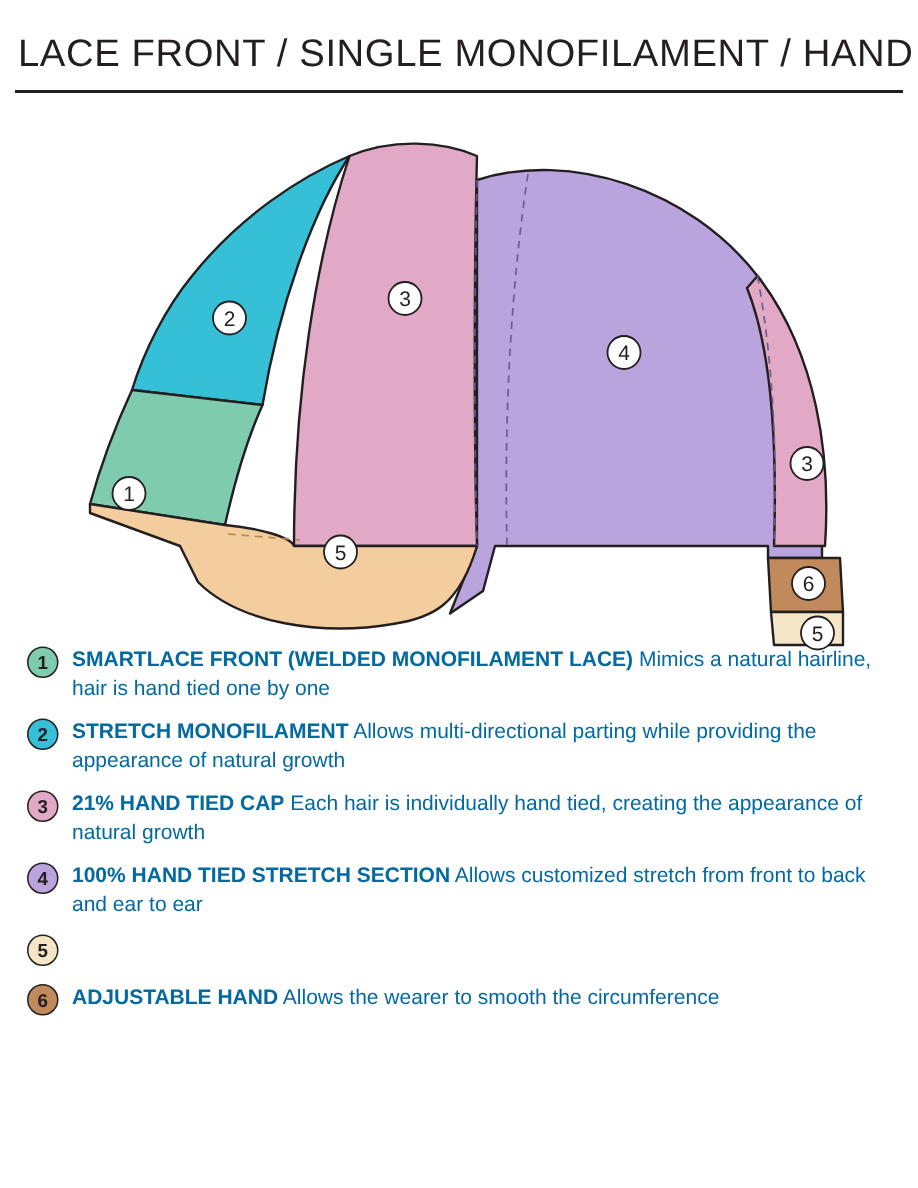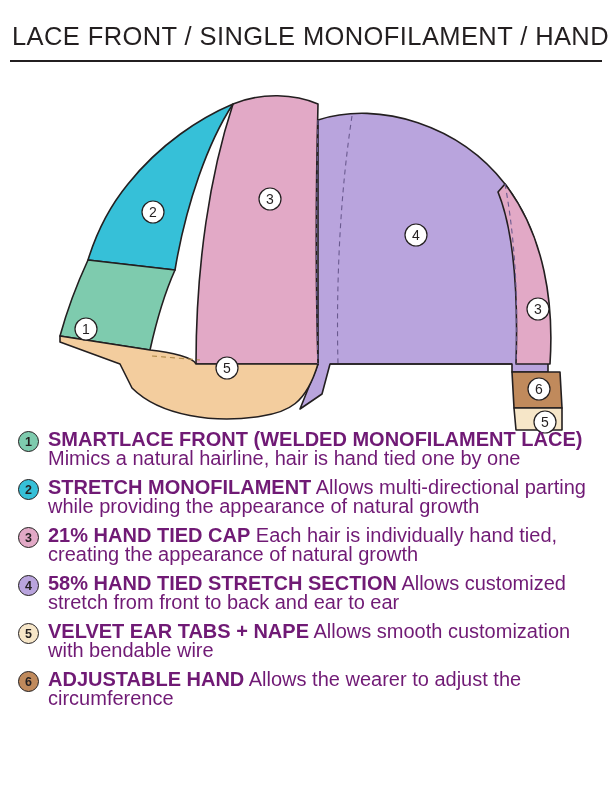--- a/index.html
+++ b/index.html
@@ -74,23 +74,23 @@
     font-size: 12.5px;
     font-weight: bold;
     line-height: 20px;
     text-align: center;
     margin-top: 1px;
     margin-right: 9px;
     box-sizing: border-box;
   }
   .legend-text {
     flex: 1 1 auto;
-    font-size: 20px;
+    font-size: 14px;
     line-height: 18.5px;
-    color: #701a75;
+    color: #0369a1;
   }
   .legend-text b {
     font-weight: bold;
   }
   .legend-text .desc {
     font-weight: normal;
   }
   
   .numcircle {
     fill: #ffffff;
@@ -202,33 +202,30 @@
     <div class="legend-row">
       <div class="badge" style="background:#e2a9c6">3</div>
       <div class="legend-text">
         <b>21% HAND TIED CAP</b><span class="desc"> Each hair is individually hand tied, creating the appearance of natural growth</span>
       </div>
     </div>
 
     <div class="legend-row">
       <div class="badge" style="background:#b9a4dd">4</div>
       <div class="legend-text">
-        <b>58% HAND TIED STRETCH SECTION</b><span class="desc"> Allows customized stretch from front to back and ear to ear</span>
+        <b>100% HAND TIED STRETCH SECTION</b><span class="desc"> Allows customized stretch from front to back and ear to ear</span>
       </div>
     </div>
 
     <div class="legend-row">
       <div class="badge" style="background:#f6e6c8">5</div>
-      <div class="legend-text">
-        <b>VELVET EAR TABS + NAPE</b><span class="desc"> Allows smooth customization with bendable wire</span>
-      </div>
     </div>
 
     <div class="legend-row">
       <div class="badge" style="background:#c08a5c">6</div>
       <div class="legend-text">
-        <b>ADJUSTABLE HAND</b><span class="desc"> Allows the wearer to adjust the circumference</span>
+        <b>ADJUSTABLE HAND</b><span class="desc"> Allows the wearer to smooth the circumference</span>
       </div>
     </div>
 
   </div>
 
 </div>
 
 </body></html>

